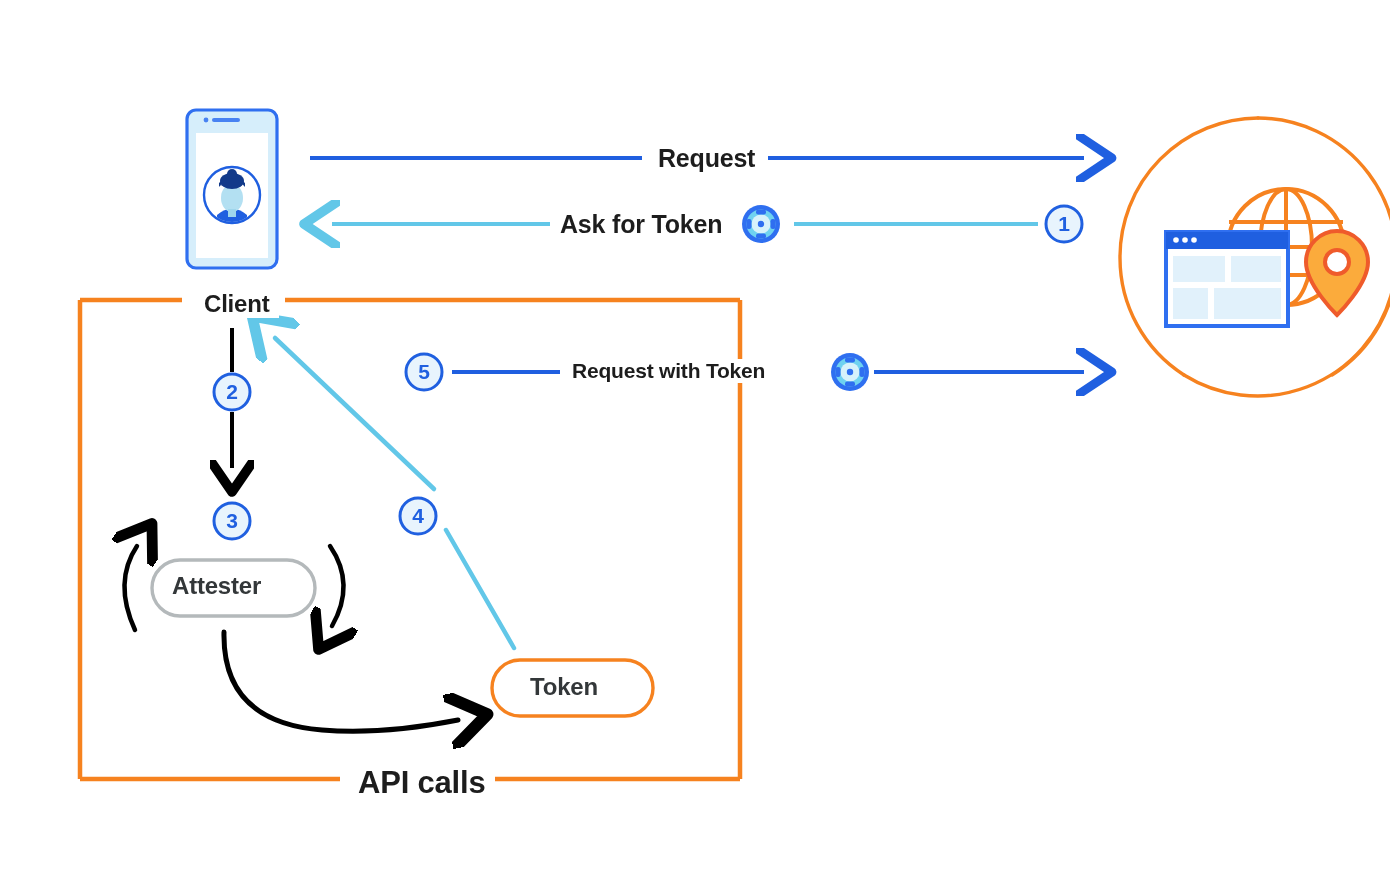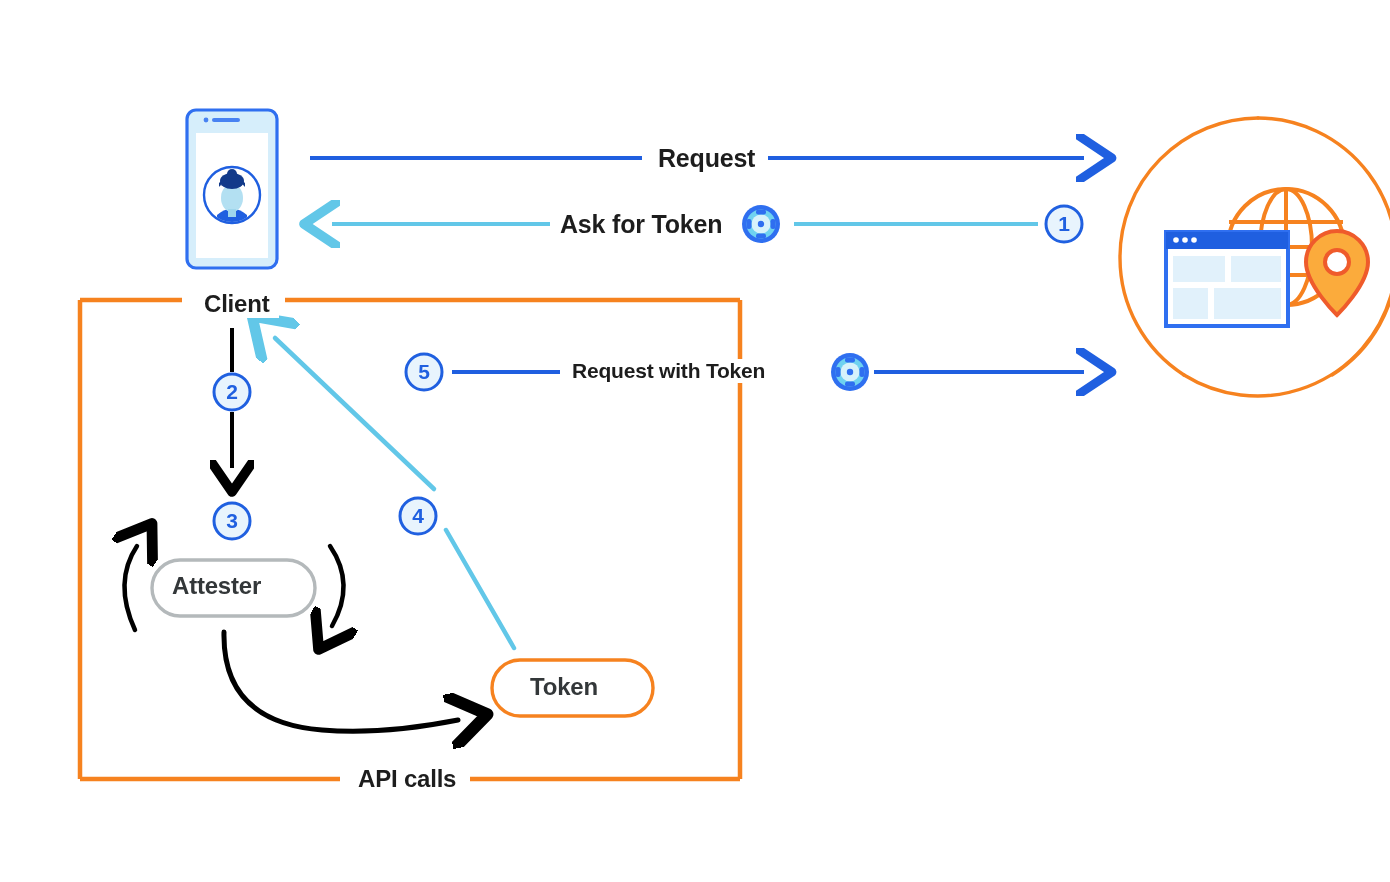--- a/index.html
+++ b/index.html
@@ -57,21 +57,21 @@
   }
   #label-client {
     left: 152px;
     top: 290px;
     font-size: 24px;
     padding: 0 10px;
   }
   #label-api-calls {
     left: 306px;
     top: 765px;
-    font-size: 24px;
+    font-size: 31px;
     padding: 0 10px;
   }
   #label-token-generation {
     left: 404px;
     top: 488px;
     font-size: 23px;
     line-height: 26px;
     white-space: pre-line;
   }
   #label-cloudflare-origin {

